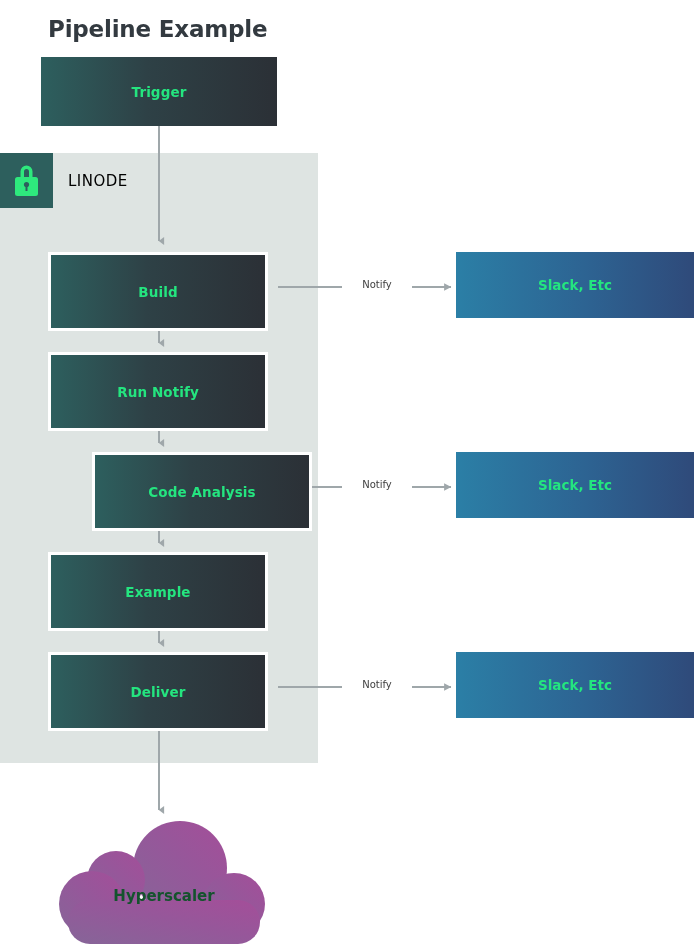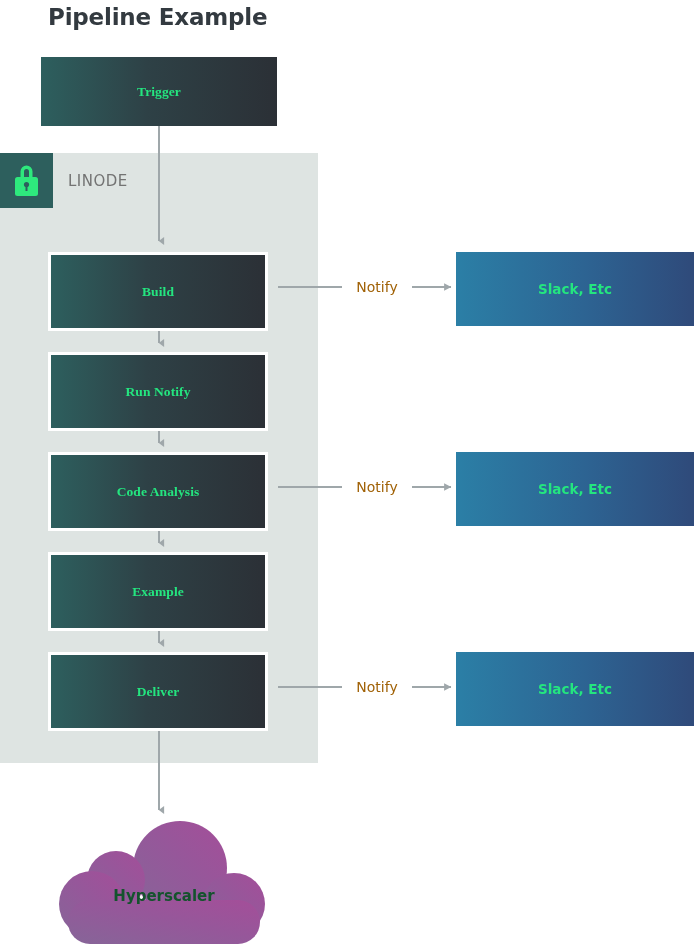--- a/index.html
+++ b/index.html
@@ -19,21 +19,21 @@
     position: absolute;
     left: 0; top: 0;
     width: 694px;
     height: 944px;
   }
 
   
   .page-title {
     position: absolute;
     left: 48px;
-    top: 4px;
+    top: 16px;
     font-size: 23px;
     font-weight: bold;
     color: #333a40;
     letter-spacing: -0.2px;
     white-space: nowrap;
   }
 
   
   .linode-panel {
     position: absolute;
@@ -50,79 +50,78 @@
     width: 53px;
     height: 55px;
     background: #2d5f5d;
   }
   .linode-lock-tile svg { display: block; }
   .linode-label {
     position: absolute;
     left: 68px;
     top: 172px;
     font-size: 15px;
-    color: #737373;
+    color: #000000;
     letter-spacing: 0.5px;
     white-space: nowrap;
   }
 
   
   .stage {
     position: absolute;
     display: flex;
     align-items: center;
     justify-content: center;
     background: linear-gradient(to right, #2d5f5e 0%, #2e4146 45%, #2b3036 100%);
     color: #24e57f;
     font-size: 13.5px;
     font-weight: bold;
     letter-spacing: 0.1px;
     box-sizing: border-box;
-    font-family: Liberation Serif, serif;
   }
   .stage.framed {
     border: 3px solid #ffffff;
   }
 
   .trigger-box { left: 41px; top: 57px; width: 236px; height: 69px; }
 
   .inner-box { left: 48px; width: 220px; height: 79px; }
   .box-build        { top: 252px; }
   .box-runtests     { top: 352px; }
-  .box-codeanalysis { top: 452px; }
+  .box-codeanalysis { top: 452px; margin-left: 44px; }
   .box-package      { top: 552px; }
   .box-deliver      { top: 652px; }
 
   
   .slack-box {
     position: absolute;
     left: 456px;
     width: 238px;
-    height: 74px;
+    height: 66px;
     display: flex;
     align-items: center;
     justify-content: center;
     background: linear-gradient(to right, #2b7fa6 0%, #2d6392 55%, #2f4a7a 100%);
     color: #24e57f;
     font-size: 13.5px;
     font-weight: bold;
     box-sizing: border-box;
   }
   .slack-1 { top: 252px; }
   .slack-2 { top: 452px; }
   .slack-3 { top: 652px; }
 
   
   .notify-label {
     position: absolute;
     left: 347px;
     width: 60px;
     text-align: center;
-    font-size: 14px;
-    color: #a16207;
+    font-size: 10px;
+    color: #404040;
     white-space: nowrap;
   }
   .notify-1 { top: 279px; }
   .notify-2 { top: 479px; }
   .notify-3 { top: 679px; }
 
   
   .cloud-wrap {
     position: absolute;
     left: 58px;

